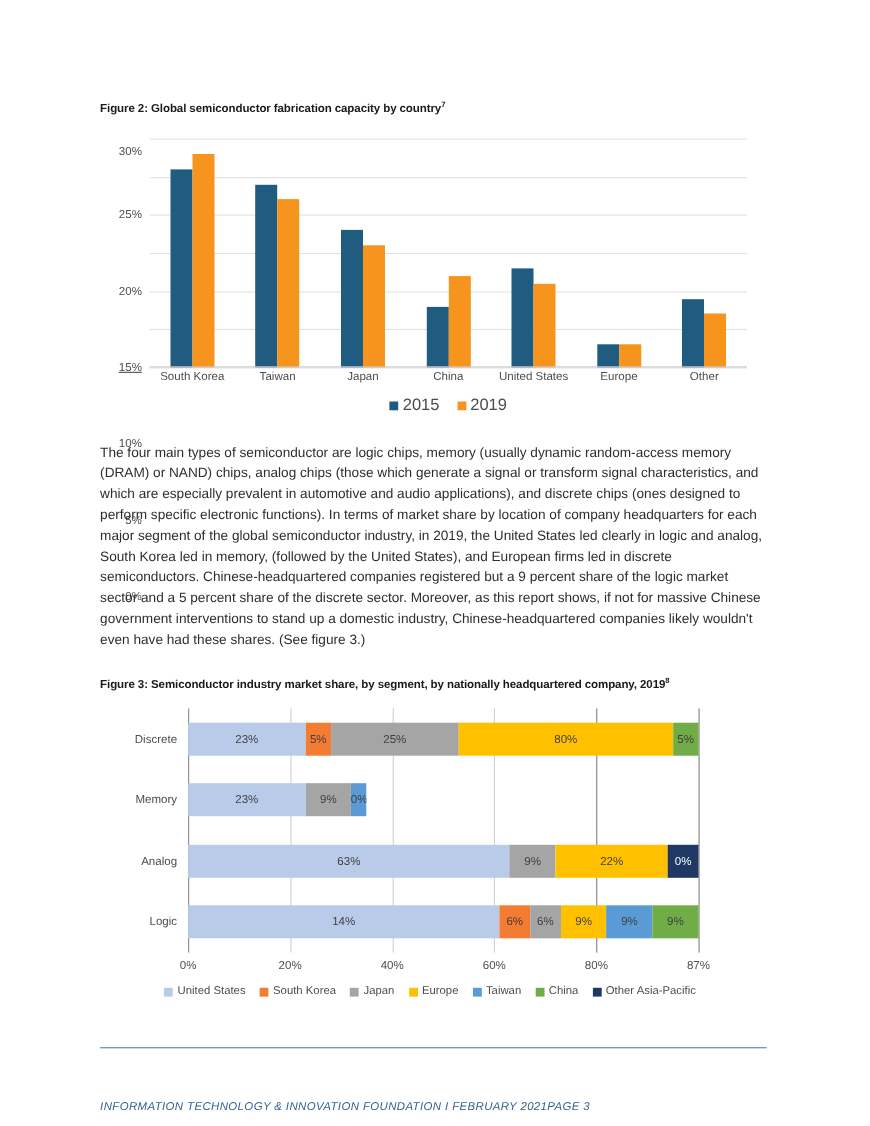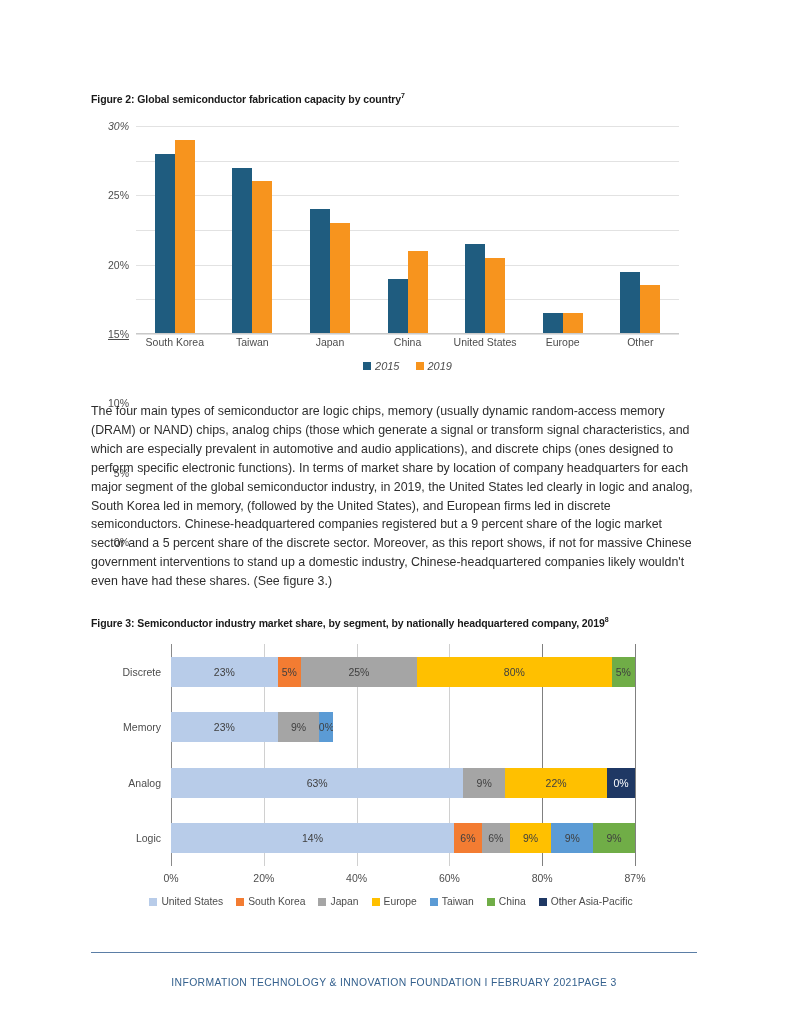--- a/index.html
+++ b/index.html
@@ -69,21 +69,21 @@
   #fig2 .bar { width:20px; }
   #fig2 .bar.s0 { background:#1F5C7F; }
   #fig2 .bar.s1 { background:#F7941E; }
 
   #fig2 .legend {
     position:absolute; left:45px; right:12px; top:242px;
     display:flex; justify-content:center; align-items:center; gap:16px;
   }
   #fig2 .legend .item { display:flex; align-items:center; gap:4px; }
   #fig2 .legend .swatch { width:8px; height:8px; }
-  #fig2 .legend .lbl { font-size:11px; color:#4d4d4d;font-style:italic; }
+  #fig2 .legend .lbl { font-size:15px; color:#4d4d4d; }
 
   
   #fig3 { position:absolute; left:91px; top:640px; width:600px; height:285px; }
   #fig3 .plot3 {
     position:absolute; left:80px; top:4px; width:464px; height:222px;
   }
   #fig3 .vgrid {
     position:absolute; top:0; bottom:0; width:1px; background:#d0d0d0;
   }
   #fig3 .vgrid.strong { background:#808080; }
@@ -117,22 +117,22 @@
   #fig3 .legend3 .item { display:flex; align-items:center; gap:4px; }
   #fig3 .legend3 .swatch { width:8px; height:8px; flex:none; }
   #fig3 .legend3 .lbl { font-size:10.3px; color:#4d4d4d; white-space:nowrap; }
 
   
   .footer-rule {
     position:absolute; left:91px; top:952px; width:606px; height:1px;
     background:#5b7ea6;
   }
   .footer {
-    position:absolute; left:91px; top:977px; width:606px;
-    display:flex; justify-content:center; align-items:center;
+    position:absolute; left:91px; top:1001px; width:606px;
+    display:flex; justify-content:flex-start; align-items:center;font-style:italic;
   }
   .footer .txt {
     font-size:10.4px; letter-spacing:0.35px; color:#35618e;
   }
 </style>
 </head>
 <body>
 
 <div class="page">
 
@@ -155,21 +155,21 @@
           <div class="gridline" style="top: 104px;">
             <div class="ytick" style="top: 104px; text-decoration: underline;">15%</div>
           </div>
           <div class="gridline" style="top: 69.3333px;">
             <div class="ytick" style="top: 69.3333px;">20%</div>
           </div>
           <div class="gridline" style="top: 34.6667px;">
             <div class="ytick" style="top: 34.6667px;">25%</div>
           </div>
           <div class="gridline" style="top: 0px;">
-            <div class="ytick" style="top: 0px; font-style: italic;">30%</div>
+            <div class="ytick" style="top: 12px;">30%</div>
           </div>
         </div>
       <div class="groups" id="fig2-groups">
           <div class="group">
             <div class="bar s0" style="height: 180.267px; background: rgb(31, 92, 127);"></div>
             <div class="bar s1" style="height: 194.133px; background: rgb(247, 148, 30);"></div>
           </div>
           <div class="group">
             <div class="bar s0" style="height: 166.4px; background: rgb(31, 92, 127);"></div>
             <div class="bar s1" style="height: 152.533px; background: rgb(247, 148, 30);"></div>

